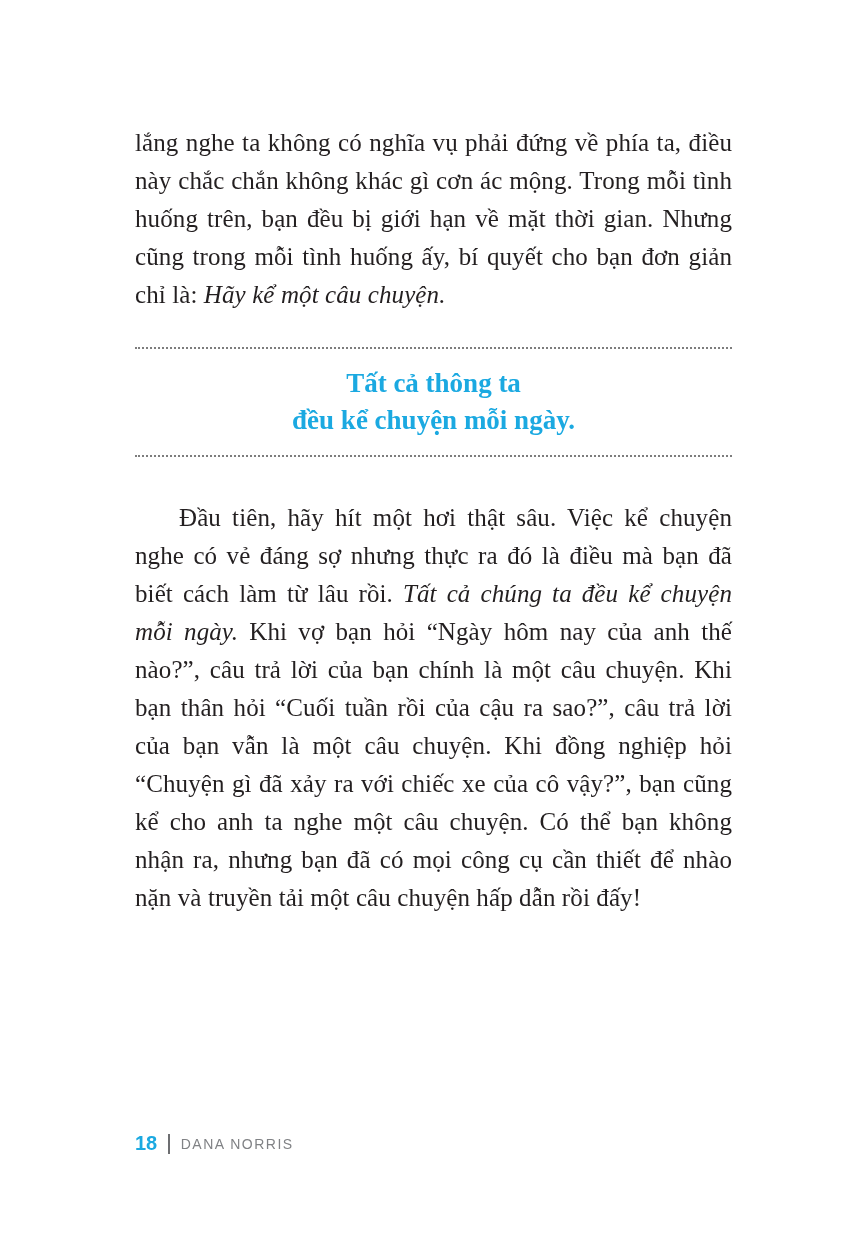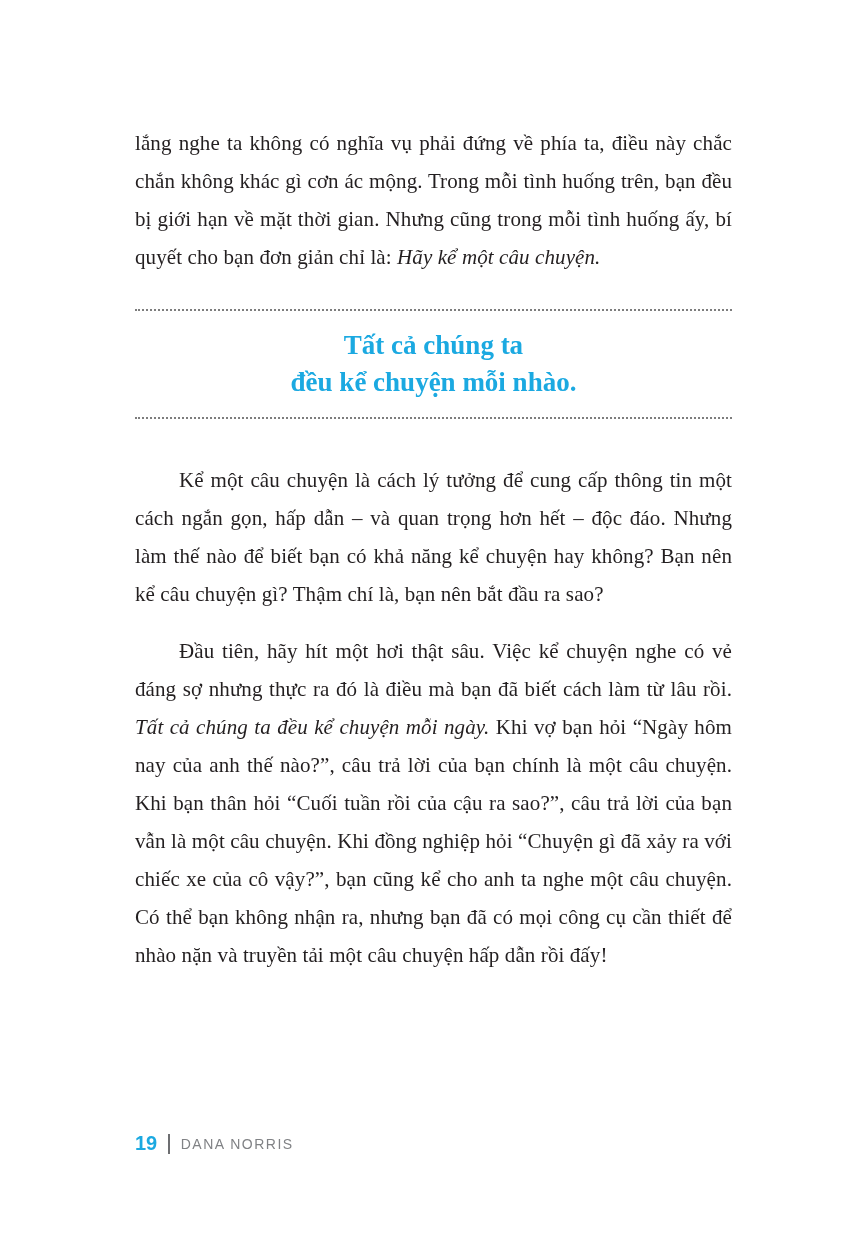--- a/index.html
+++ b/index.html
@@ -18,21 +18,21 @@
     height: 1247px;
     background: #ffffff;
   }
   .content {
     position: absolute;
     left: 135px;
     top: 124px;
     width: 597px;
   }
   p.body-text {
-    font-size: 21px;
+    font-size: 25px;
     line-height: 38px;
     text-align: justify;
     letter-spacing: 0.1px;
   }
   p.body-text.indent { text-indent: 44px; }
   p.body-text em { font-style: italic; }
 
   .callout {
     margin-top: 33px;
     margin-bottom: 42px;
@@ -86,31 +86,30 @@
 
 <div class="page">
 
   <main class="content">
 
     <p class="body-text"><span>lắng nghe ta không có nghĩa vụ phải đứng về phía ta, điều này chắc chắn không khác gì cơn ác mộng. Trong mỗi tình huống trên, bạn đều bị giới hạn về mặt thời gian. Nhưng cũng trong mỗi tình huống ấy, bí quyết cho bạn đơn giản chỉ là: </span><em>Hãy kể một câu chuyện.</em></p>
 
     <div class="callout">
       <div class="dotted-line"></div>
       <h2 class="heading">
-        <span class="heading-line">Tất cả chúng ta</span>
-        <span class="heading-line">đều kể chuyện mỗi nhào.</span>
+        <span class="heading-line">Tất cả thông ta</span>
+        <span class="heading-line">đều kể chuyện mỗi ngày.</span>
       </h2>
       <div class="dotted-line"></div>
     </div>
 
-    <p class="body-text indent">Kể một câu chuyện là cách lý tưởng để cung cấp thông tin một cách ngắn gọn, hấp dẫn – và quan trọng hơn hết – độc đáo. Nhưng làm thế nào để biết bạn có khả năng kể chuyện hay không? Bạn nên kể câu chuyện gì? Thậm chí là, bạn nên bắt đầu ra sao?</p>
 
     <p class="body-text indent"><span>Đầu tiên, hãy hít một hơi thật sâu. Việc kể chuyện nghe có vẻ đáng sợ nhưng thực ra đó là điều mà bạn đã biết cách làm từ lâu rồi. </span><em>Tất cả chúng ta đều kể chuyện mỗi ngày.</em><span> Khi vợ bạn hỏi “Ngày hôm nay của anh thế nào?”, câu trả lời của bạn chính là một câu chuyện. Khi bạn thân hỏi “Cuối tuần rồi của cậu ra sao?”, câu trả lời của bạn vẫn là một câu chuyện. Khi đồng nghiệp hỏi “Chuyện gì đã xảy ra với chiếc xe của cô vậy?”, bạn cũng kể cho anh ta nghe một câu chuyện. Có thể bạn không nhận ra, nhưng bạn đã có mọi công cụ cần thiết để nhào nặn và truyền tải một câu chuyện hấp dẫn rồi đấy!</span></p>
 
   </main>
 
   <footer class="footer">
-    <span class="page-number">19</span>
+    <span class="page-number">18</span>
     <span class="footer-divider"></span>
     <span class="author">DANA NORRIS</span>
   </footer>
 
 </div>
 
 </body></html>

